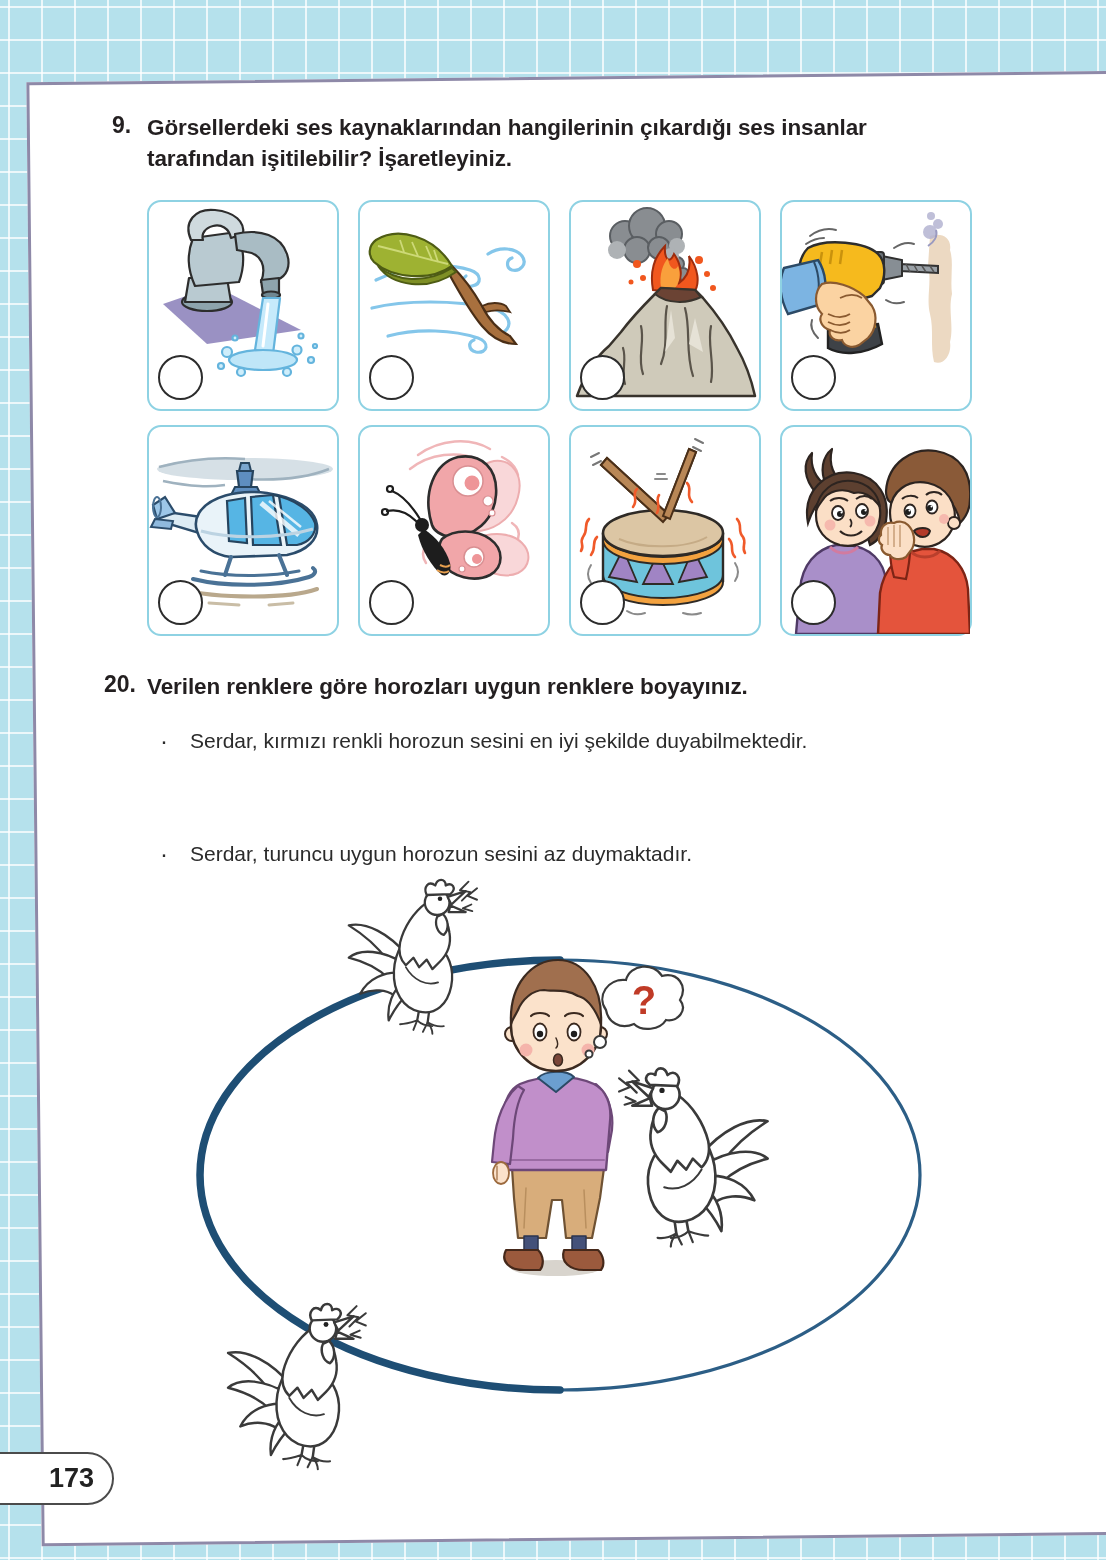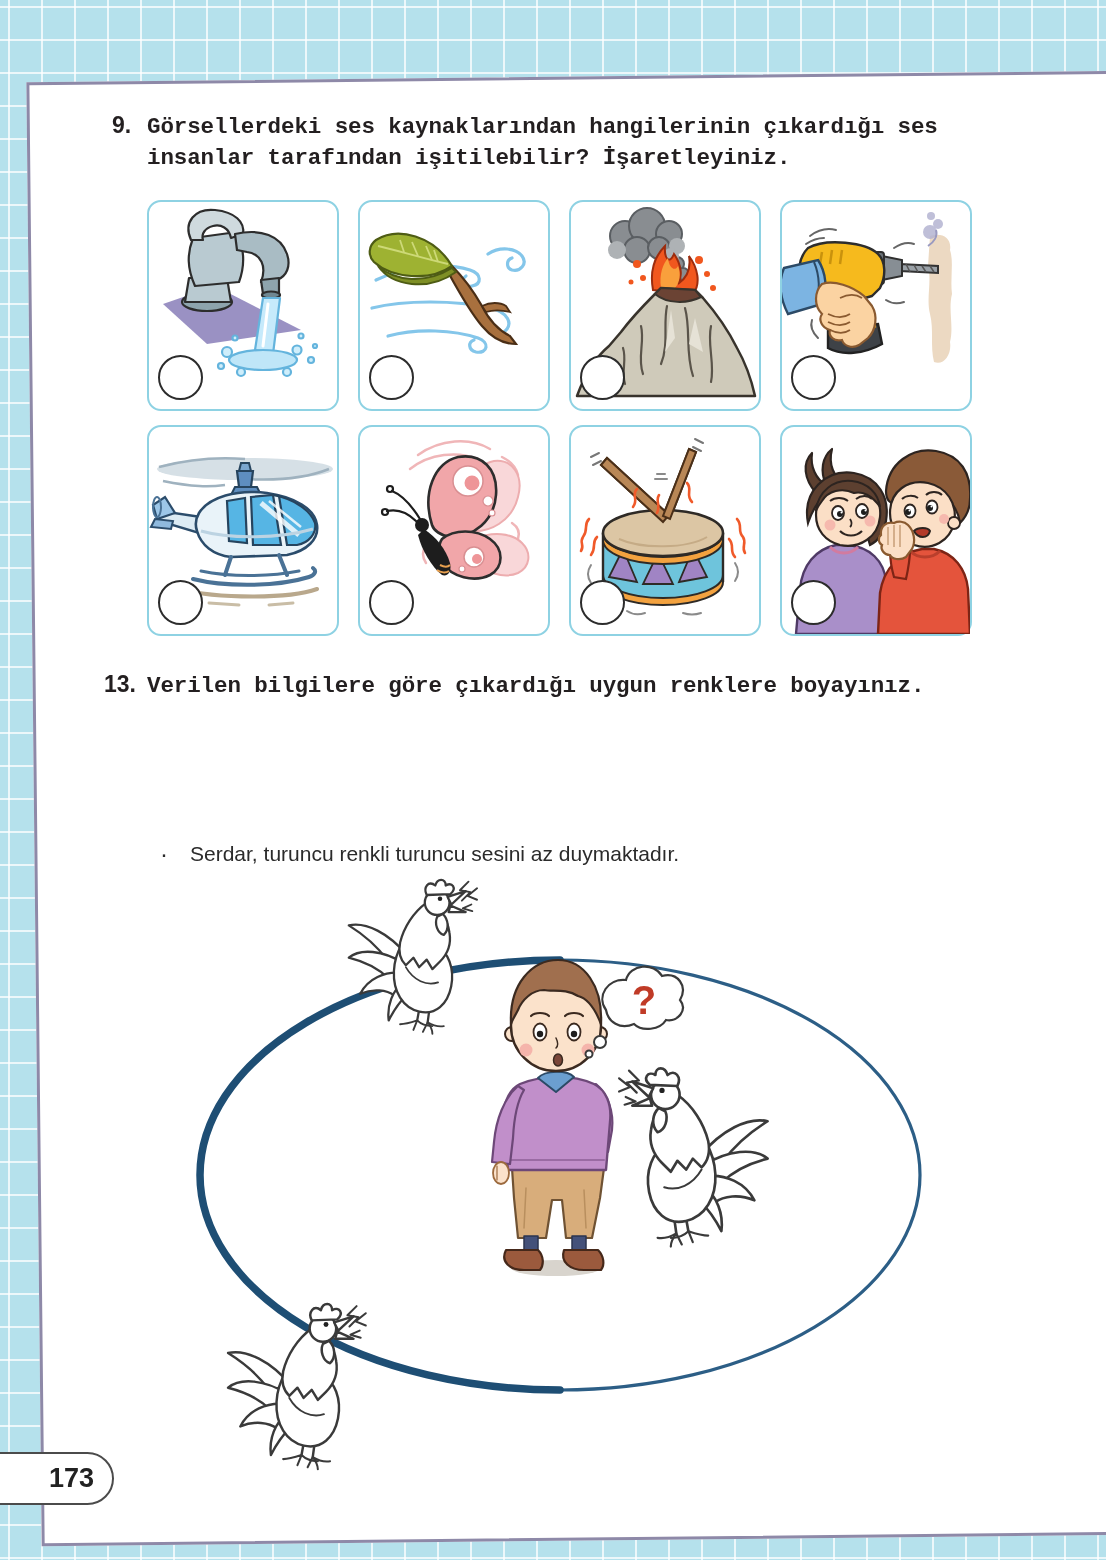--- a/index.html
+++ b/index.html
@@ -7,21 +7,21 @@
     background-color:#b5e1ec;
     background-image:
       linear-gradient(to right, rgba(255,255,255,.75) 2px, transparent 2px),
       linear-gradient(to bottom, rgba(255,255,255,.75) 2px, transparent 2px);
     background-size:33px 33px;background-position:8px 6px;
     font-family:"Liberation Sans", sans-serif;color:#231f20;}
   .sheet{position:absolute;left:34px;top:76px;width:1190px;height:1458px;background:#fff;
     border:3px solid #8e89a8;transform:rotate(-0.6deg);transform-origin:50% 50%;}
   .content{position:absolute;inset:0;}
   .qnum{position:absolute;font-weight:700;font-size:23px;}
-  .qtext{position:absolute;font-weight:700;font-size:22.5px;line-height:31px;width:822px;letter-spacing:-0.1px;font-family:Liberation Mono, monospace;}
+  .qtext{position:absolute;font-weight:700;font-size:22.5px;line-height:31px;width:822px;letter-spacing:-0.1px;}
   .card{position:absolute;width:188px;height:207px;border:2.5px solid #8ed2e3;border-radius:14px;background:#fff;}
   .card svg.art{position:absolute;left:0;top:0;width:100%;height:100%;}
   .mark-circle{position:absolute;left:9px;bottom:9px;width:41px;height:41px;border-radius:50%;
     background:#fff;border:2.5px solid #2c2c2c;z-index:3;}
   .bullet-row{position:absolute;left:160px;width:900px;font-size:21px;line-height:27px;color:#2b2b2b;}
   .bullet-row .dot{display:inline-block;width:30px;font-size:24px;vertical-align:top;}
   .bullet-row .btext{display:inline-block;width:840px;}
   .pill{position:absolute;left:-36px;top:1452px;width:150px;height:53px;border-radius:27px;
     background:#fff;border:2px solid #4b4b4b;display:flex;align-items:center;justify-content:flex-end;
     padding-right:18px;box-sizing:border-box;font-size:27px;font-weight:600;color:#222;z-index:5;}
@@ -302,25 +302,28 @@
         <path d="M120,72 C124,68 132,68 136,71 M144,68 C148,64 156,64 160,68" stroke="#2d2420" stroke-width="2" fill="none"></path>
         <circle cx="162" cy="92" r="5" fill="#f6b9ae"></circle>
         <path d="M132,104 C136,112 146,112 148,104 C146,100 136,100 132,104 Z" fill="#b33a2a" stroke="#2d2420" stroke-width="2"></path>
         <path d="M112,150 C108,136 106,120 112,106 L126,100 C130,114 128,134 124,152 Z" fill="#e4543c" stroke="#7d2415" stroke-width="2.2"></path>
         <path d="M112,96 C104,94 98,100 99,108 C96,110 96,116 100,118 C98,122 102,128 108,128 C110,132 118,134 124,130 L130,122 C134,114 132,104 126,98 C122,94 116,94 112,96 Z" fill="#fbdfc6" stroke="#8a5a30" stroke-width="2.2"></path>
         <path d="M106,100 L106,118 M112,98 L112,120 M118,98 L118,120" stroke="#c89f78" stroke-width="1.5"></path>
       </svg>
       <div class="mark-circle"></div>
     </div>
 
-    <div class="qnum" style="left:104px;top:671px">13.</div>
-    <div class="qtext" style="left:147px;top:671px;width:860px">Verilen bilgilere göre çıkardığı uygun renklere boyayınız.</div>
-
+    <div class="qnum" style="left:104px;top:671px">20.</div>
+    <div class="qtext" style="left:147px;top:671px;width:860px">Verilen renklere göre horozları uygun renklere boyayınız.</div>
+
+    <div class="bullet-row" style="top:727px">
+      <span class="dot">·</span><span class="btext">Serdar, kırmızı renkli horozun sesini en iyi şekilde duyabilmektedir.</span>
+    </div>
     <div class="bullet-row" style="top:840px">
-      <span class="dot">·</span><span class="btext">Serdar, turuncu renkli turuncu sesini az duymaktadır.</span>
+      <span class="dot">·</span><span class="btext">Serdar, turuncu uygun horozun sesini az duymaktadır.</span>
     </div>
 
     <svg style="position:absolute;left:160px;top:858px" width="840" height="650" viewBox="0 0 840 650">
       <defs>
         <g id="rooster" fill="#ffffff" stroke="#3a3a3a" stroke-width="2.4" stroke-linecap="round" stroke-linejoin="round">
           <path d="M66,84 C46,60 22,48 4,52 C20,62 34,74 44,88 Z"></path>
           <path d="M62,92 C40,78 16,76 4,86 C20,90 36,98 46,108 Z"></path>
           <path d="M60,102 C42,100 24,108 16,124 C30,118 44,120 52,126 Z"></path>
           <path d="M62,112 C50,120 44,136 46,152 C52,140 60,130 66,124 Z"></path>
           <path d="M80,130 L76,152 M90,132 L87,154" fill="none"></path>

